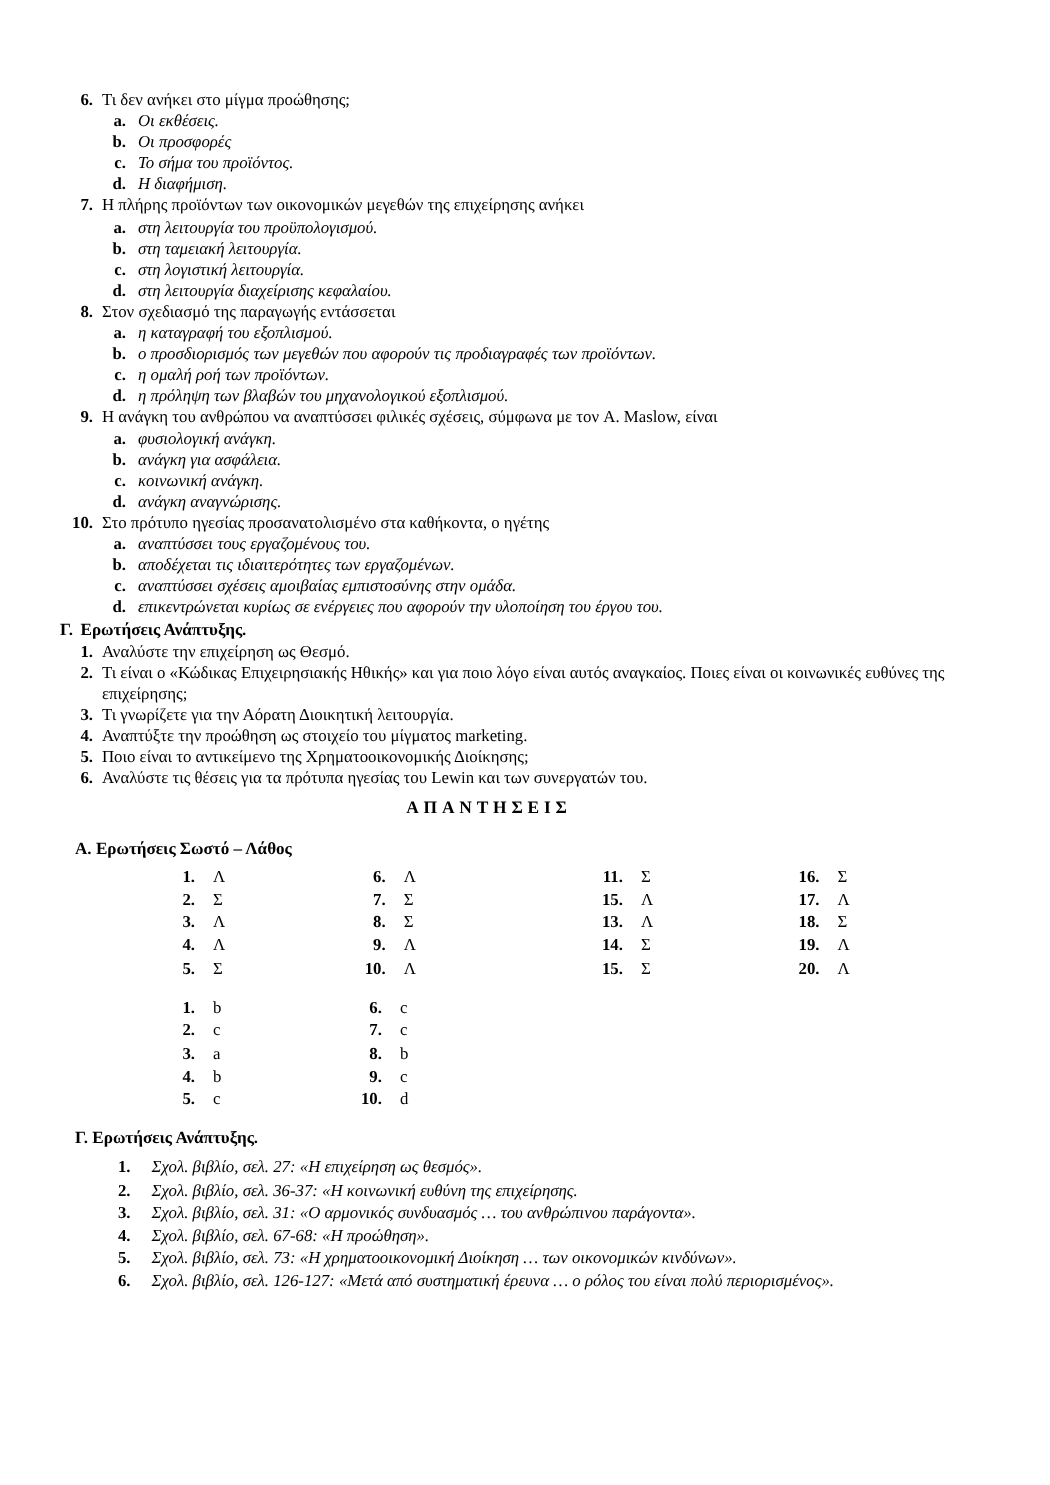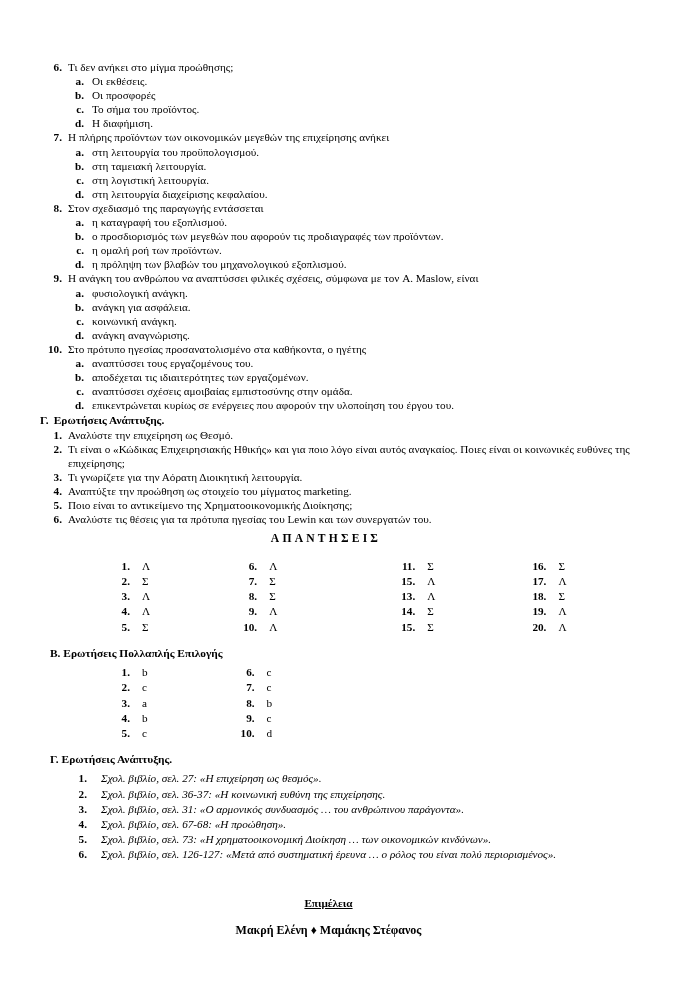--- a/index.html
+++ b/index.html
@@ -48,21 +48,21 @@
   }
   .optlet {
     font-weight: bold;
     text-align: right;
     width: 16px;
     flex: 0 0 16px;
     margin-left: 28px;
     margin-right: 8px;
     font-family: "Liberation Serif", serif;
   }
-  .opttext { flex: 1 1 auto; }
+  .opttext { flex: 1 1 auto; font-style: italic; }
 
   
   .sec-head {
     font-size: 11.4px;
     font-weight: bold;
     line-height: 14.5px;
     margin-top: 1px;
   }
   .sec-head .sec-letter { margin-right: 5px; }
 
@@ -314,20 +314,21 @@
     </div>
     <div class="qitem">
       <span class="qnum">6.</span>
       <span class="qtext">Αναλύστε τις θέσεις για τα πρότυπα ηγεσίας του Lewin και των συνεργατών του.</span>
     </div>
   </div>
 
   <div class="answers-banner">ΑΠΑΝΤΗΣΕΙΣ</div>
 
   <div class="ans-block">
+    <div class="ans-head">Α. Ερωτήσεις Σωστό – Λάθος</div>
     <div class="ans-grid">
 
       <div class="ans-col c0">
         <div class="ans-row">
           <span class="ans-n">1.</span>
           <span class="ans-v">Λ</span>
         </div>
         <div class="ans-row">
           <span class="ans-n">2.</span>
           <span class="ans-v">Σ</span>
@@ -414,21 +415,20 @@
           <span class="ans-v">Λ</span>
         </div>
       </div>
 
     </div>
   </div>
 
   <div class="spacer-8"></div>
 
   <div class="ans-block">
-    <div class="ans-head">Β. Ερωτήσεις Πολλαπλής Επιλογής</div>
     <div class="ans-grid">
 
       <div class="ans-col b0">
         <div class="ans-row">
           <span class="ans-n">1.</span>
           <span class="ans-v">b</span>
         </div>
         <div class="ans-row">
           <span class="ans-n">2.</span>
           <span class="ans-v">c</span>
@@ -498,20 +498,14 @@
         <span class="ref-num">5.</span>
         <span class="ref-text">Σχολ. βιβλίο, σελ. 73: «Η χρηματοοικονομική Διοίκηση … των οικονομικών κινδύνων».</span>
       </div>
       <div class="ref-item">
         <span class="ref-num">6.</span>
         <span class="ref-text">Σχολ. βιβλίο, σελ. 126-127: «Μετά από συστηματική έρευνα … ο ρόλος του είναι πολύ περιορισμένος».</span>
       </div>
     </div>
   </div>
 
-  <div class="footer">
-    <div>
-      <span class="footer-title">Επιμέλεια</span>
-    </div>
-    <div class="footer-names">Μακρή Ελένη ♦ Μαμάκης Στέφανος</div>
-  </div>
 
 </div>
 
 </body></html>

